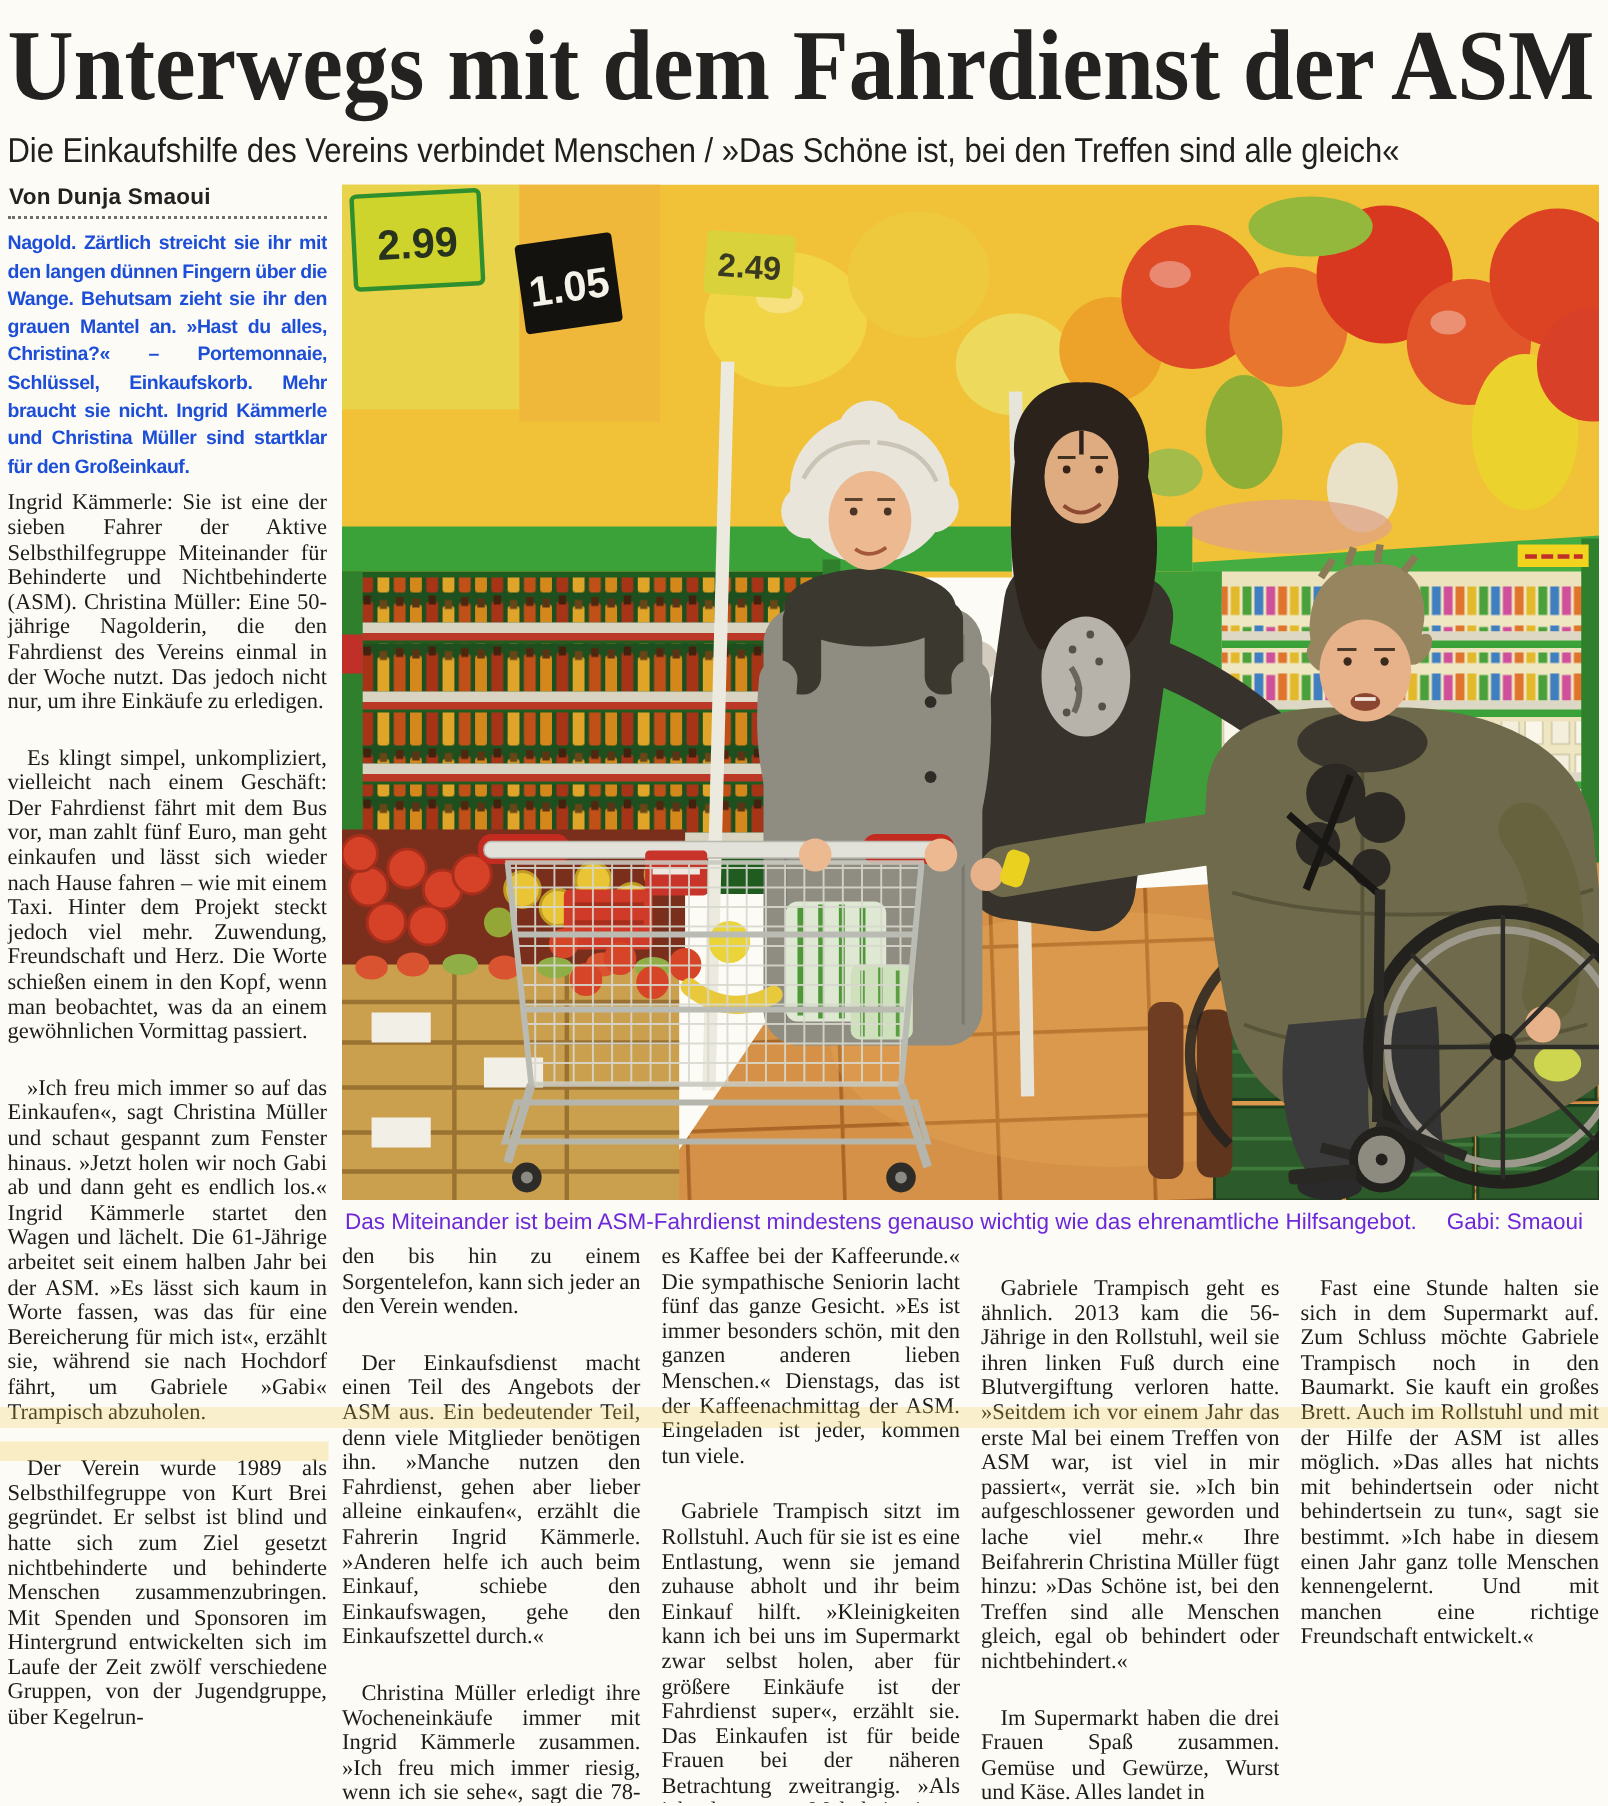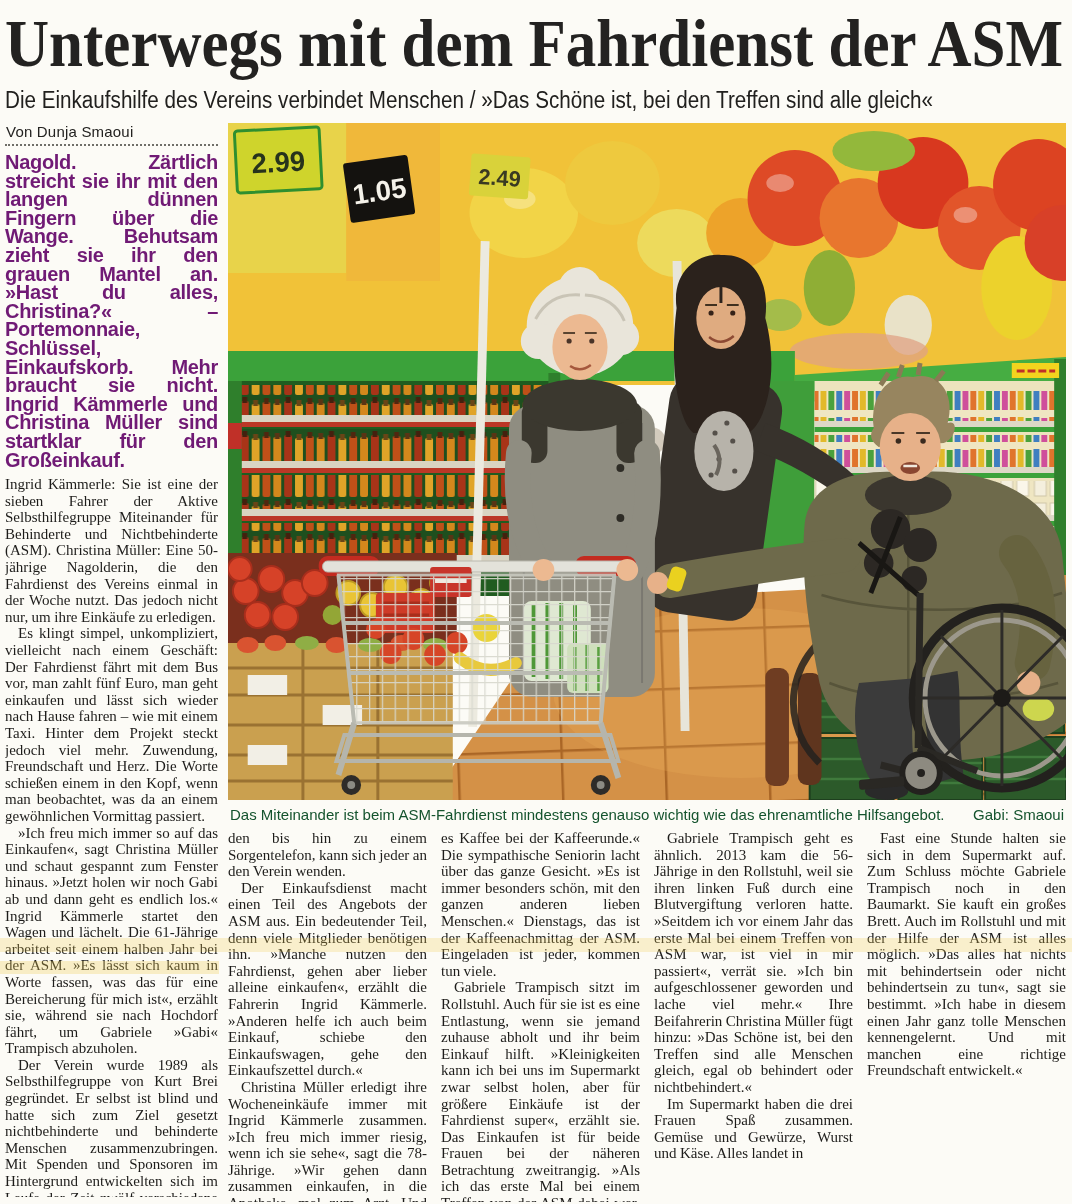--- a/index.html
+++ b/index.html
@@ -16,43 +16,44 @@
   .headline-svg{display:block;}
   .subhead-svg{display:block;margin-top:2px;}
   .main{display:flex;gap:10px;margin-top:7px;}
   .col1{width:213px;flex:none;height:1074px;overflow:hidden;}
   .rightpane{flex:1;min-width:0;}
   .byline{
     font-family:"Liberation Sans",sans-serif;
     font-size:15px;letter-spacing:.2px;color:#232220;
     padding:0 0 4px 1px;margin-bottom:7px;
     border-bottom:2px dotted #6f6e68;
+    font-weight:bold;
   }
   .body-text p{
     margin:0;
     font-size:15px;line-height:16.6px;
     text-align:justify;
     hyphens:auto;-webkit-hyphens:auto;
     word-spacing:-0.3px;
   }
-  .body-text p.indent{text-indent:13px;}
+  .body-text p.indent{text-indent:13px;margin-top:21px;}
   p.lead{
     font-family:"Liberation Sans",sans-serif;
     font-weight:bold;
-    font-size:20px;line-height:18.6px;
+    font-size:13px;line-height:18.6px;
     letter-spacing:-0.3px;
     margin-bottom:7px !important;
-    color:#701a75;
+    color:#1d4ed8;
   }
   .photo-frame{line-height:0;}
   .photo-frame svg{display:block;}
   .caption-row{
-    display:flex;justify-content:space-between;align-items:baseline;
+    display:flex;justify-content:flex-start;align-items:baseline;
     font-family:"Liberation Sans",sans-serif;
-    font-size:15px;color:#14532d;
+    font-size:15px;color:#6d28d9;
     padding:6px 2px 5px 2px;
   }
   .caption-row .credit{white-space:nowrap;padding-left:20px;}
   .bottom-cols{
     display:flex;gap:14px;
     height:372px;overflow:hidden;
     margin-top:2px;
     justify-content:center;
   }
   .bcol{flex:1;min-width:0;overflow:hidden;}
@@ -426,21 +427,21 @@
           <span class="credit">Gabi: Smaoui</span>
         </div>
 
         <div class="bottom-cols body-text">
           <div class="bcol">
             <p>den bis hin zu einem Sorgentelefon, kann sich jeder an den Verein wenden.</p>
             <p class="indent">Der Einkaufsdienst macht einen Teil des Angebots der ASM aus. Ein bedeutender Teil, denn viele Mitglieder benötigen ihn. »Manche nutzen den Fahrdienst, gehen aber lieber alleine einkaufen«, erzählt die Fahrerin Ingrid Kämmerle. »Anderen helfe ich auch beim Einkauf, schiebe den Einkaufswagen, gehe den Einkaufszettel durch.«</p>
             <p class="indent">Christina Müller erledigt ihre Wocheneinkäufe immer mit Ingrid Kämmerle zusammen. »Ich freu mich immer riesig, wenn ich sie sehe«, sagt die 78-Jährige. »Wir gehen dann zusammen einkaufen, in die Apotheke, mal zum Arzt. Und jeden Dienstag gibt</p>
           </div>
           <div class="bcol">
-            <p>es Kaffee bei der Kaffeerunde.« Die sympathische Seniorin lacht über das ganze Gesicht. »Es ist immer besonders schön, mit den ganzen anderen lieben Menschen.« Dienstags, das ist der Kaffeenachmittag der ASM. Eingeladen ist jeder, kommen tun viele.</p>
+            <p>es Kaffee bei der Kaffeerunde.« Die sympathische Seniorin lacht fünf das ganze Gesicht. »Es ist immer besonders schön, mit den ganzen anderen lieben Menschen.« Dienstags, das ist der Kaffeenachmittag der ASM. Eingeladen ist jeder, kommen tun viele.</p>
             <p class="indent">Gabriele Trampisch sitzt im Rollstuhl. Auch für sie ist es eine Entlastung, wenn sie jemand zuhause abholt und ihr beim Einkauf hilft. »Kleinigkeiten kann ich bei uns im Supermarkt zwar selbst holen, aber für größere Einkäufe ist der Fahrdienst super«, erzählt sie. Das Einkaufen ist für beide Frauen bei der näheren Betrachtung zweitrangig. »Als ich das erste Mal bei einem Treffen von der ASM dabei war, wollte ich nicht mehr</p>
           </div>
           <div class="bcol">
             <p class="indent">Gabriele Trampisch geht es ähnlich. 2013 kam die 56-Jährige in den Rollstuhl, weil sie ihren linken Fuß durch eine Blutvergiftung verloren hatte. »Seitdem ich vor einem Jahr das erste Mal bei einem Treffen von ASM war, ist viel in mir passiert«, verrät sie. »Ich bin aufgeschlossener geworden und lache viel mehr.« Ihre Beifahrerin Christina Müller fügt hinzu: »Das Schöne ist, bei den Treffen sind alle Menschen gleich, egal ob behindert oder nichtbehindert.«</p>
             <p class="indent">Im Supermarkt haben die drei Frauen Spaß zusammen. Gemüse und Gewürze, Wurst und Käse. Alles landet in</p>
           </div>
           <div class="bcol">
             <p class="indent">Fast eine Stunde halten sie sich in dem Supermarkt auf. Zum Schluss möchte Gabriele Trampisch noch in den Baumarkt. Sie kauft ein großes Brett. Auch im Rollstuhl und mit der Hilfe der ASM ist alles möglich. »Das alles hat nichts mit behindertsein oder nicht behindertsein zu tun«, sagt sie bestimmt. »Ich habe in diesem einen Jahr ganz tolle Menschen kennengelernt. Und mit manchen eine richtige Freundschaft entwickelt.«</p>
           </div>
         </div>

